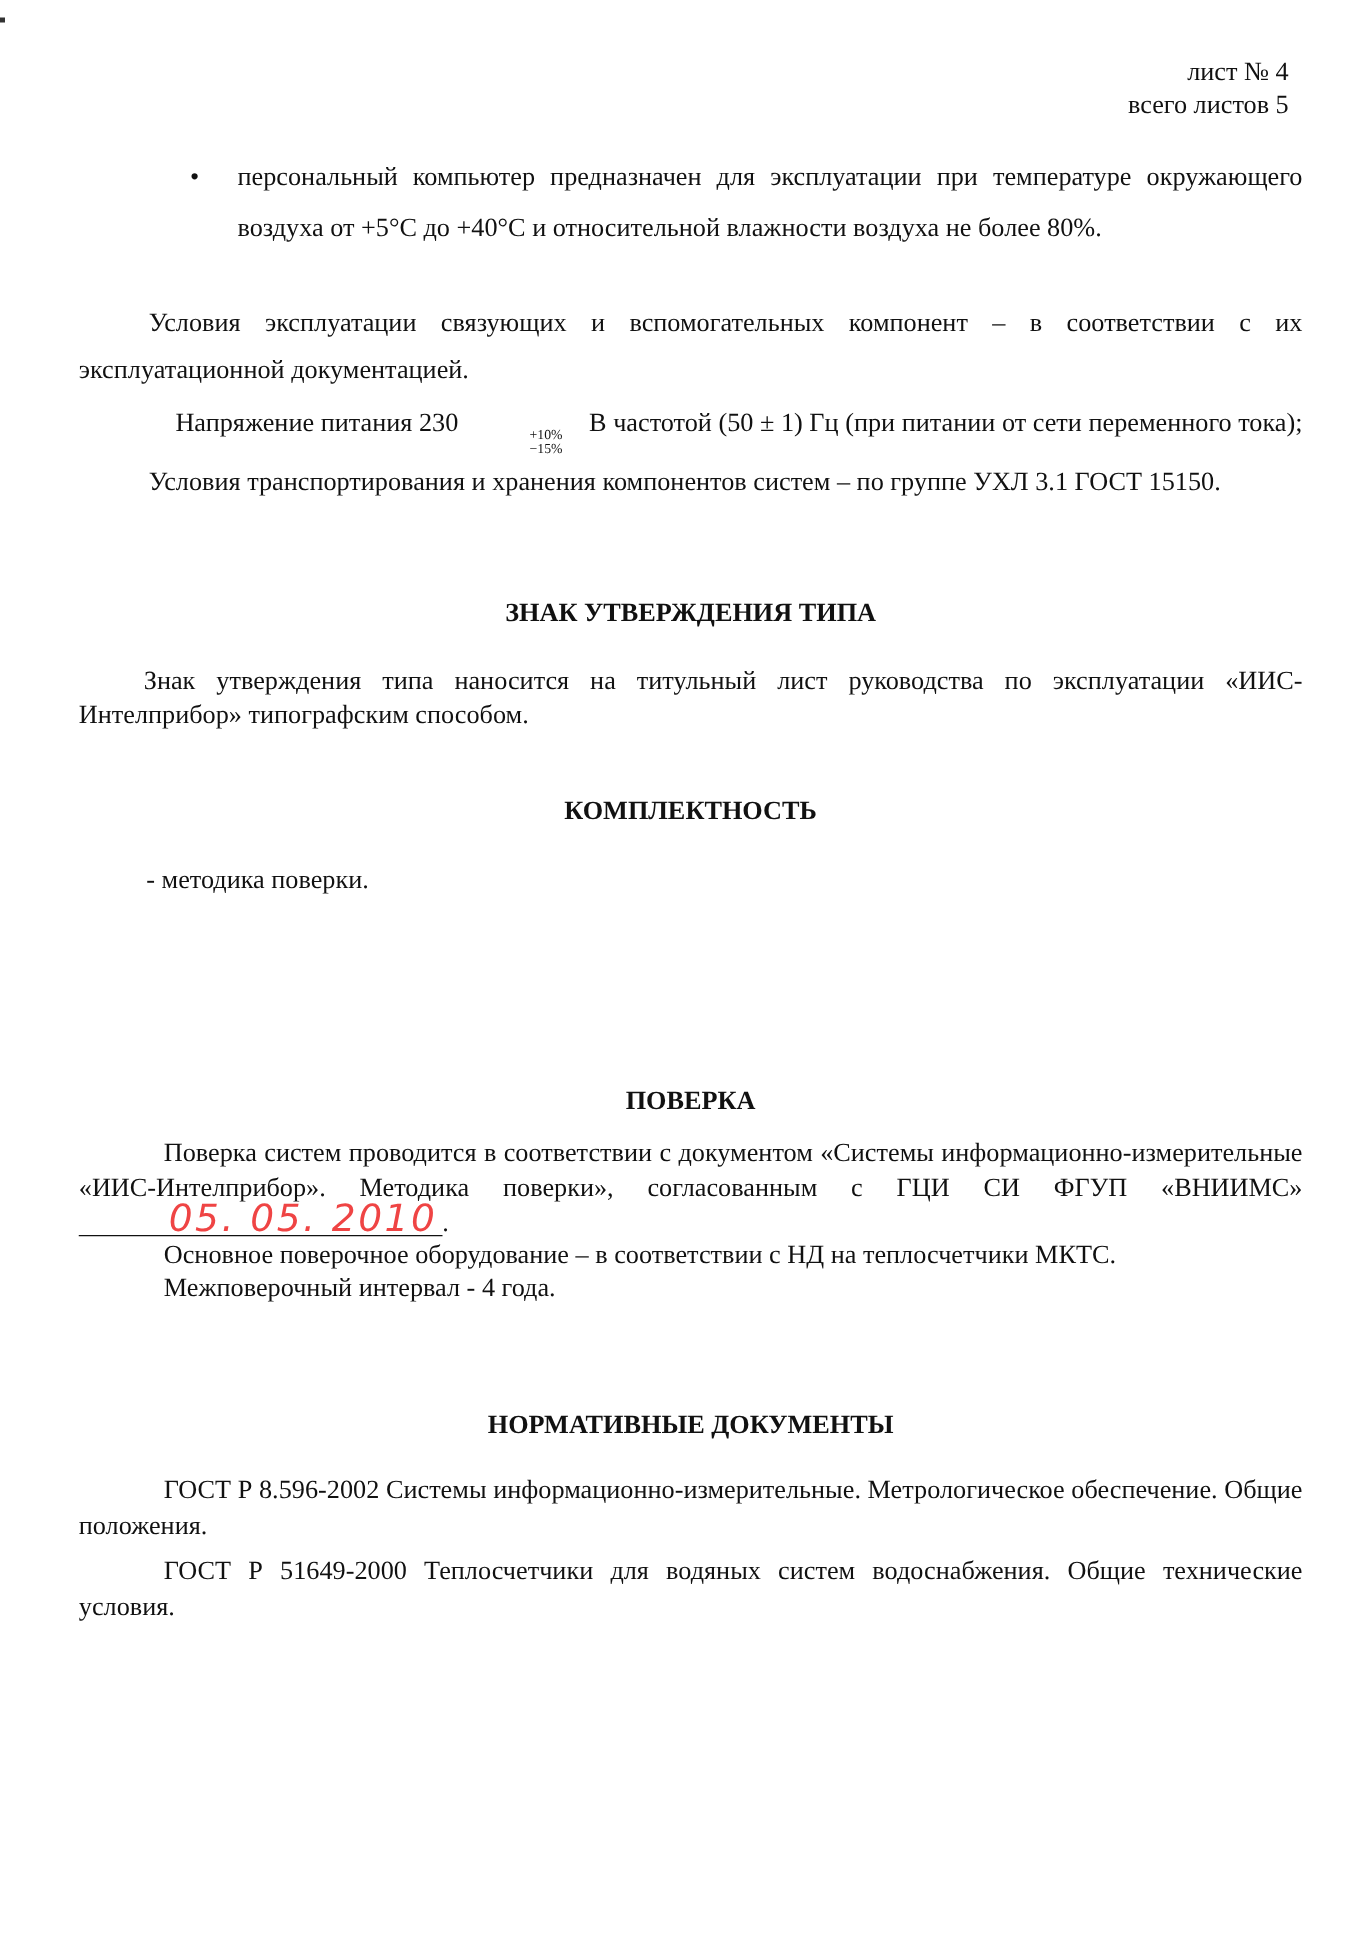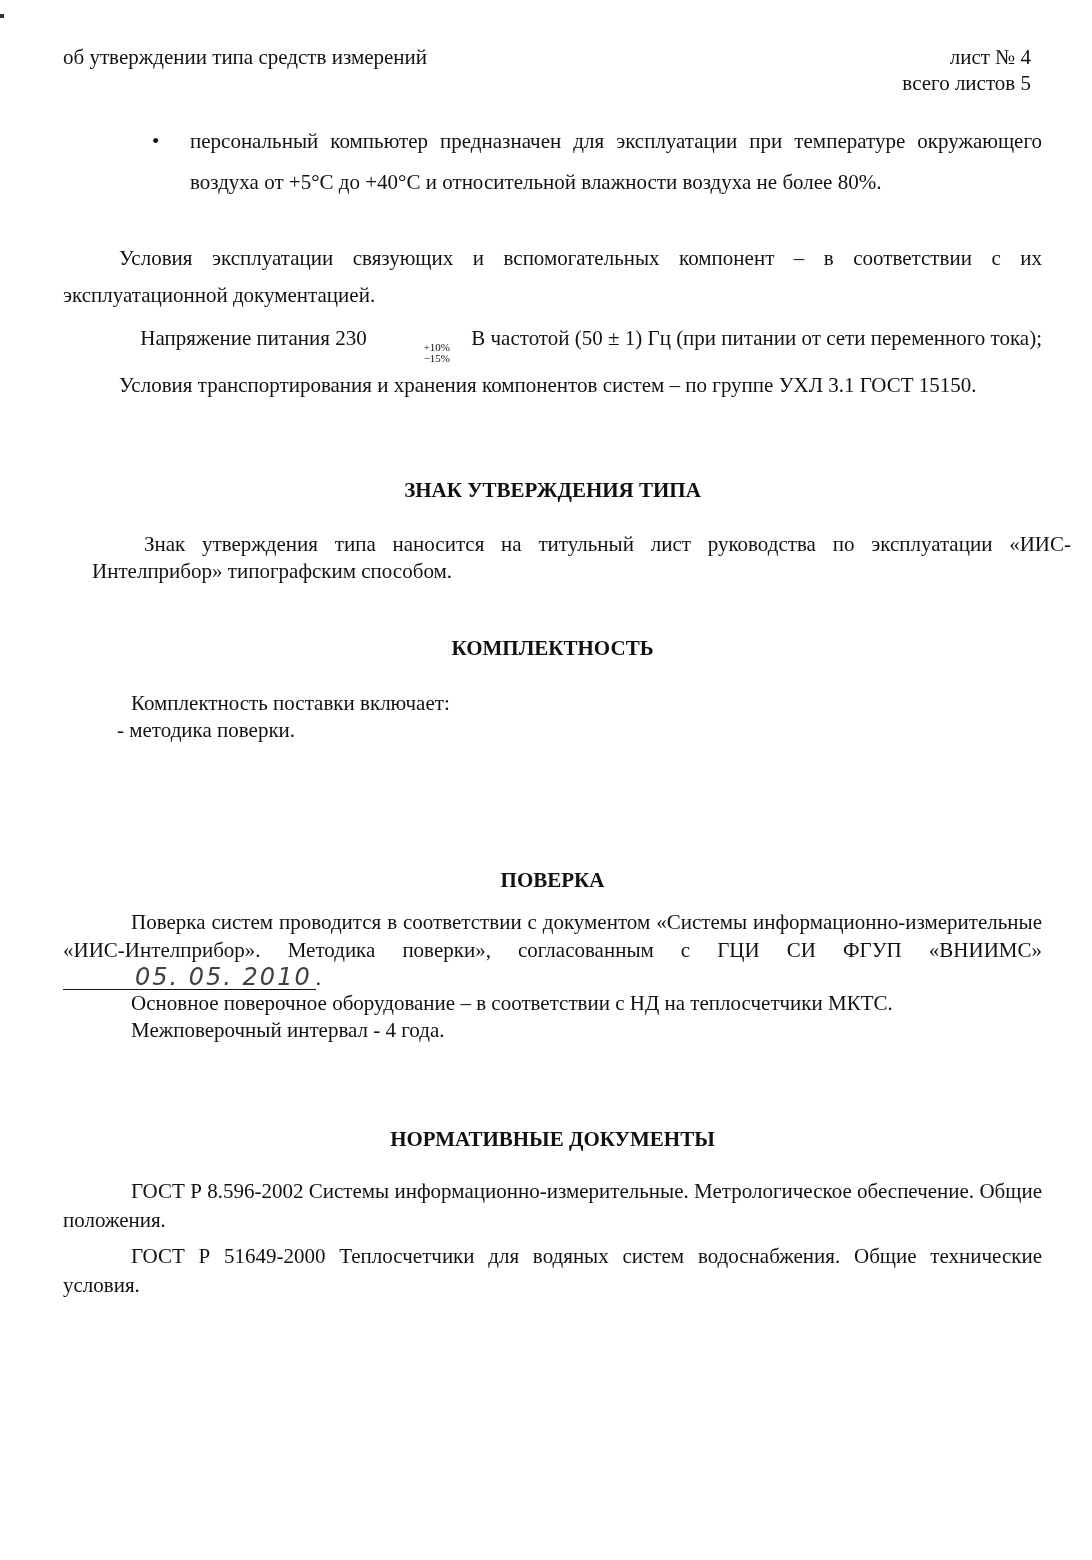--- a/index.html
+++ b/index.html
@@ -20,32 +20,31 @@
   .para { left: 63px; width: 979px; line-height: 37px; text-indent: 56px; }
 
   .heading { font-size: 21px; font-weight: bold; text-align: center; left: 63px; width: 979px; }
 
   .list { left: 117px; top: 690px; font-size: 21px; line-height: 26.5px; }
 
   .sup-sub { display: inline-flex; flex-direction: column; vertical-align: -6px; font-size: 11px; line-height: 11px; margin-left: 1px; margin-right: 16px; }
 
   .handwriting {
     display: inline-block; min-width: 180px; border-bottom: 1.5px solid #111;
-    font-family: "DejaVu Sans", sans-serif; font-style: italic; font-size: 24px;
-    letter-spacing: 2px; color: #404040; text-align: left; padding: 0 4px; line-height: 24px;
+    font-family: "DejaVu Sans", sans-serif; font-style: italic; font-size: 30px;
+    letter-spacing: 2px; color: #ef4444; text-align: left; padding: 0 4px; line-height: 24px;
   }
   .corner-mark { left: 0; top: 14px; width: 4px; height: 4px; background: #333; }
 </style>
 </head>
 <body>
 
 <div class="abs corner-mark"></div>
 
 <div class="abs hdr hdr-left">
-  <div>об утверждении типа средств измерений</div>
 </div>
 <div class="abs hdr hdr-right">
   <div>лист № 4</div>
   <div>всего листов 5</div>
 </div>
 
 <div class="bullet-dot">•</div>
 <div class="abs p bullet-block">персональный компьютер предназначен для эксплуатации при  температуре окружающего воздуха от +5°С до +40°С и относительной влажности воздуха не более 80%.</div>
 
 <div class="abs p para" style="top:240px;">Условия эксплуатации связующих и вспомогательных компонент – в соответствии с их эксплуатационной документацией.</div>
@@ -53,25 +52,24 @@
 <div class="abs p para" style="top:320px; text-align:right;">
   <span>Напряжение  питания 230</span><span class="sup-sub">
       <span>+10%</span>
       <span>−15%</span>
     </span><span> В частотой (50 ± 1) Гц (при питании от сети переменного тока);</span>
 </div>
 
 <div class="abs p para" style="top:367px;">Условия транспортирования и хранения компонентов систем – по группе УХЛ 3.1 ГОСТ 15150.</div>
 
 <div class="abs heading" style="top:478px;">ЗНАК УТВЕРЖДЕНИЯ ТИПА</div>
-<div class="abs p para" style="top:531px; line-height:27px; text-indent:52px;margin-left:29px;">Знак утверждения типа наносится на титульный лист  руководства по эксплуатации «ИИС-Интелприбор» типографским способом.</div>
+<div class="abs p para" style="top:531px; line-height:27px; text-indent:52px;">Знак утверждения типа наносится на титульный лист  руководства по эксплуатации «ИИС-Интелприбор» типографским способом.</div>
 
 <div class="abs heading" style="top:636px;">КОМПЛЕКТНОСТЬ</div>
 <div class="abs list">
-  <div style="padding-left:14px;">Комплектность поставки включает:</div>
   <div>- методика поверки.</div>
 </div>
 
 <div class="abs heading" style="top:868px;">ПОВЕРКА</div>
 <div class="abs p para" style="top:908px; line-height:28px; text-indent:68px;">
   <span>Поверка систем проводится в соответствии с документом «Системы информационно-измерительные «ИИС-Интелприбор». Методика поверки», согласованным с ГЦИ СИ ФГУП «ВНИИМС»</span>
   <span class="handwriting">05. 05. 2010</span><span>.</span>
 </div>
 <div class="abs p" style="top:989px; left:131px; line-height:29px;">Основное поверочное оборудование – в соответствии с НД на теплосчетчики МКТС.</div>
 <div class="abs p" style="top:1016px; left:131px; line-height:29px;">Межповерочный интервал - 4 года.</div>

